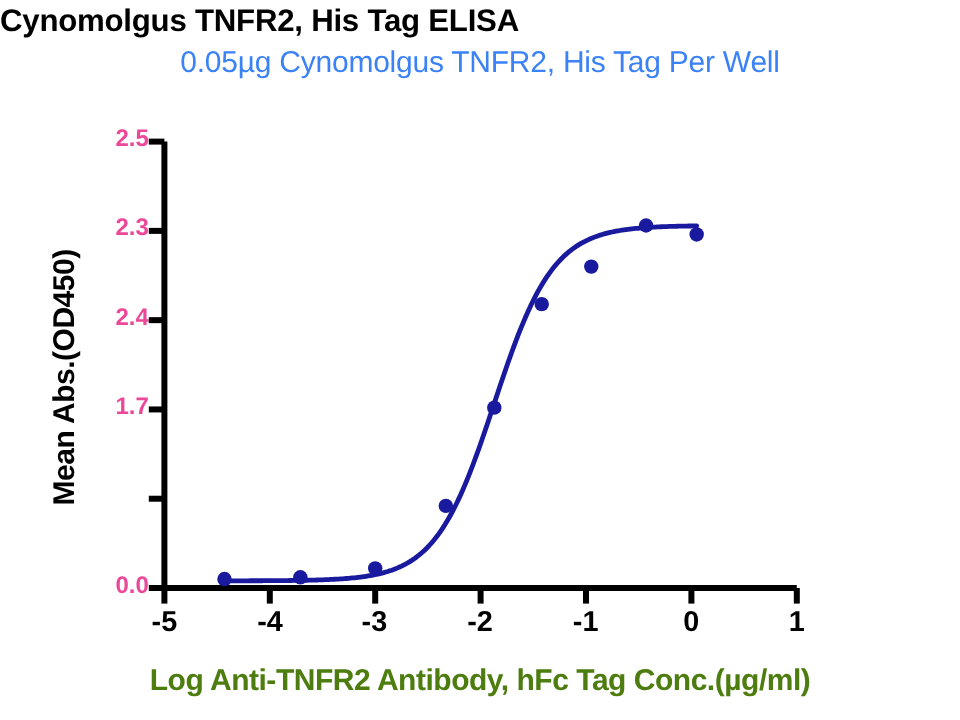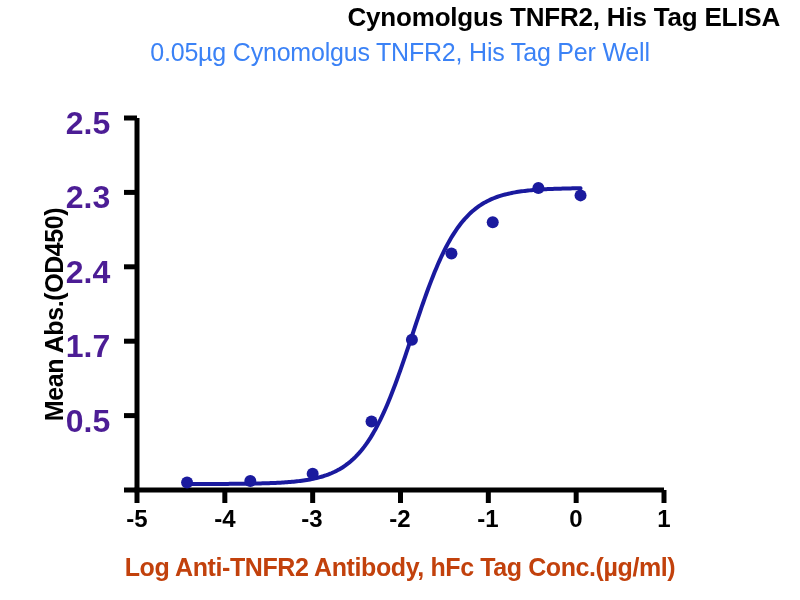--- a/index.html
+++ b/index.html
@@ -7,50 +7,50 @@
     width:800px;height:600px;
     background:#ffffff;
     font-family:"Liberation Sans", sans-serif;
     overflow:hidden;
     position:relative;
   }
   #figure{position:absolute;left:0;top:0;width:800px;height:600px;}
 
   .title{
     position:absolute;left:0;top:2px;width:780px;
-    text-align:right;
+    text-align:left;
     font-size:26px;font-weight:bold;color:#000;
     letter-spacing:-0.2px;
   }
   .subtitle{
     position:absolute;left:0;top:38px;width:800px;
     text-align:center;
     font-size:25px;font-weight:normal;color:#3b82f6;
     letter-spacing:-0.2px;
   }
   .xlabel{
     position:absolute;left:0;top:553px;width:800px;
     text-align:center;
-    font-size:25px;font-weight:bold;color:#c2410c;
+    font-size:25px;font-weight:bold;color:#4d7c0f;
     letter-spacing:-0.4px;
   }
   .ylabel{
     position:absolute;
     left:-106px;top:300px;
     width:320px;
     text-align:center;
     font-size:25px;font-weight:bold;color:#000;
     transform:rotate(-90deg);
     transform-origin:center center;
     letter-spacing:-0.4px;
   }
   .ytick-label{
     position:absolute;
-    text-align:center;
-    font-size:32px;font-weight:bold;color:#4c1d95;
+    text-align:right;
+    font-size:20px;font-weight:bold;color:#ec4899;
     width:72px;
   }
   .xtick-label{
     position:absolute;
     text-align:center;
     font-size:24px;font-weight:bold;color:#000;
     width:60px;
   }
   svg{position:absolute;left:0;top:0;}
 </style>
@@ -64,21 +64,21 @@
   <div class="subtitle">0.05µg Cynomolgus TNFR2, His Tag Per Well</div>
 
   <div class="ylabel">Mean Abs.(OD450)</div>
 
   <div class="xlabel">Log Anti-TNFR2 Antibody, hFc Tag Conc.(µg/ml)</div>
 
   <div class="ytick-label" style="left:52px;top:105px;">2.5</div>
   <div class="ytick-label" style="left:52px;top:179px;">2.3</div>
   <div class="ytick-label" style="left:52px;top:254px;">2.4</div>
   <div class="ytick-label" style="left:52px;top:328px;">1.7</div>
-  <div class="ytick-label" style="left:52px;top:403px;">0.5</div>
+  <div class="ytick-label" style="left:52px;top:477px;">0.0</div>
 
   <div class="xtick-label" style="left:107px;top:505px;">-5</div>
   <div class="xtick-label" style="left:195px;top:505px;">-4</div>
   <div class="xtick-label" style="left:282px;top:505px;">-3</div>
   <div class="xtick-label" style="left:370px;top:505px;">-2</div>
   <div class="xtick-label" style="left:458px;top:505px;">-1</div>
   <div class="xtick-label" style="left:546px;top:505px;">0</div>
   <div class="xtick-label" style="left:634px;top:505px;">1</div>
 
   <svg width="800" height="600">

